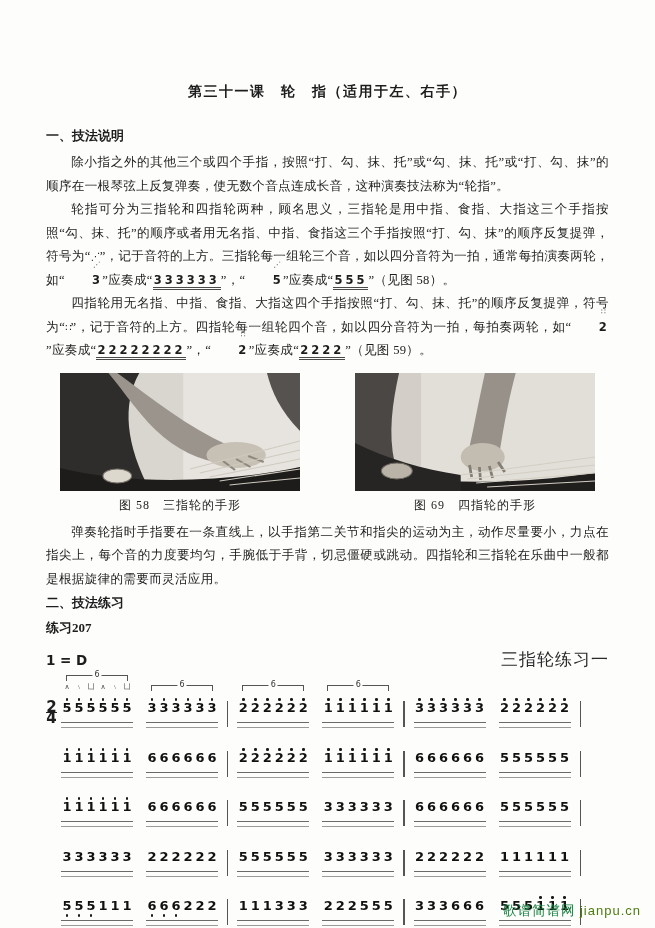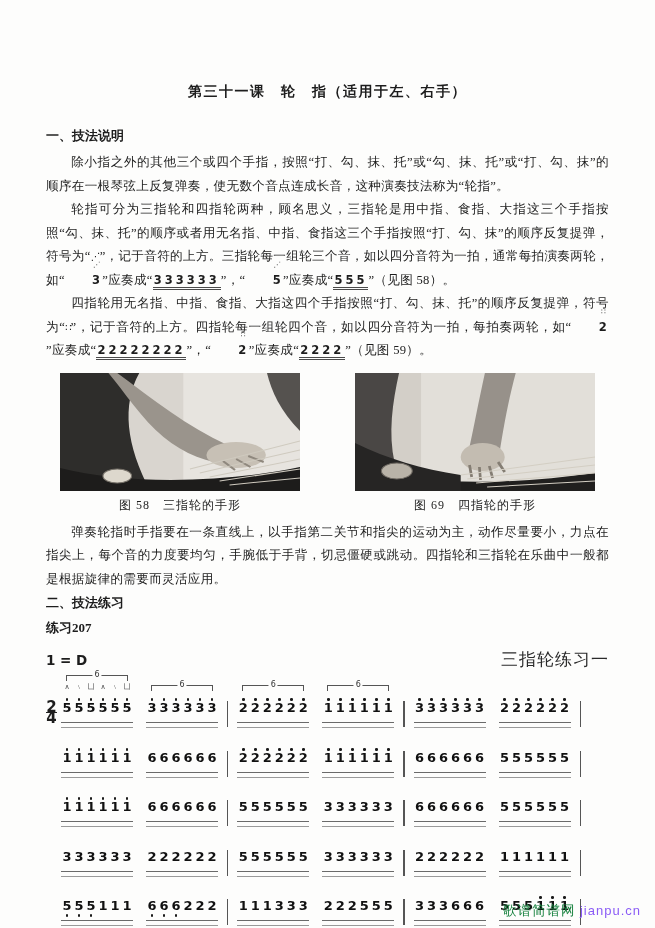--- a/index.html
+++ b/index.html
@@ -67,21 +67,21 @@
   .oct-below{height:5px;display:flex;justify-content:center;align-items:flex-start;padding-top:1px;}
   .odot{width:2.6px;height:2.6px;border-radius:50%;background:#1a1a1a;}
   .note-digit{
     font-family:"DejaVu Sans",sans-serif;font-weight:bold;font-size:13px;
     line-height:14px;text-align:center;color:#111;
   }
   .beams{height:4px;border-top:1.2px solid #6a6a6a;border-bottom:1px solid #9a9a9a;margin-top:1px;}
   .barline{width:1.3px;background:#555;height:26px;margin:0 9px 1px 9px;align-self:flex-end;}
   .watermark{position:absolute;right:14px;bottom:8px;font-size:13.5px;letter-spacing:1px;}
   .wm-name{color:#15803d;}
-  .wm-url{color:#8b5cf6;text-decoration:none;font-family:"Liberation Sans",sans-serif;font-size:13px;}
+  .wm-url{color:#4d7c0f;text-decoration:none;font-family:"Liberation Sans",sans-serif;font-size:13px;}
 </style>
 </head>
 <body>
 
 <div class="page">
 
   <h1 class="title">第三十一课　轮　指（适用于左、右手）</h1>
 
   <div class="sec-heading">一、技法说明</div>
 

